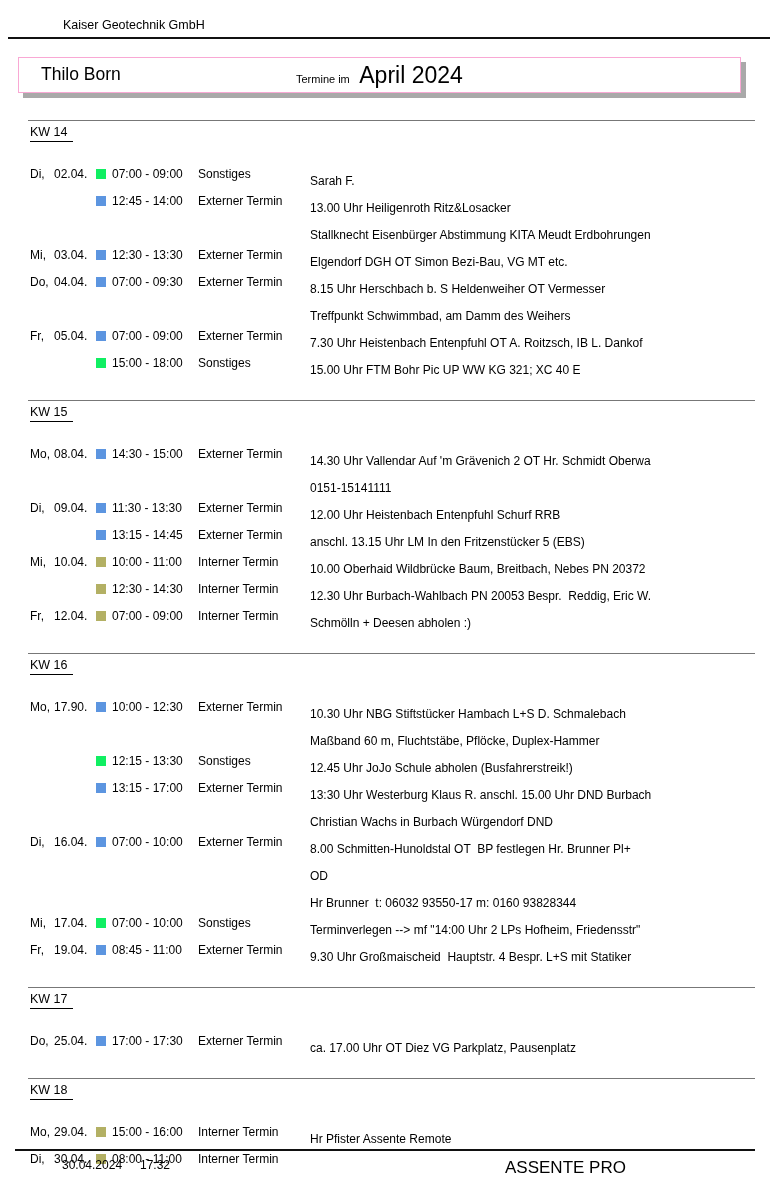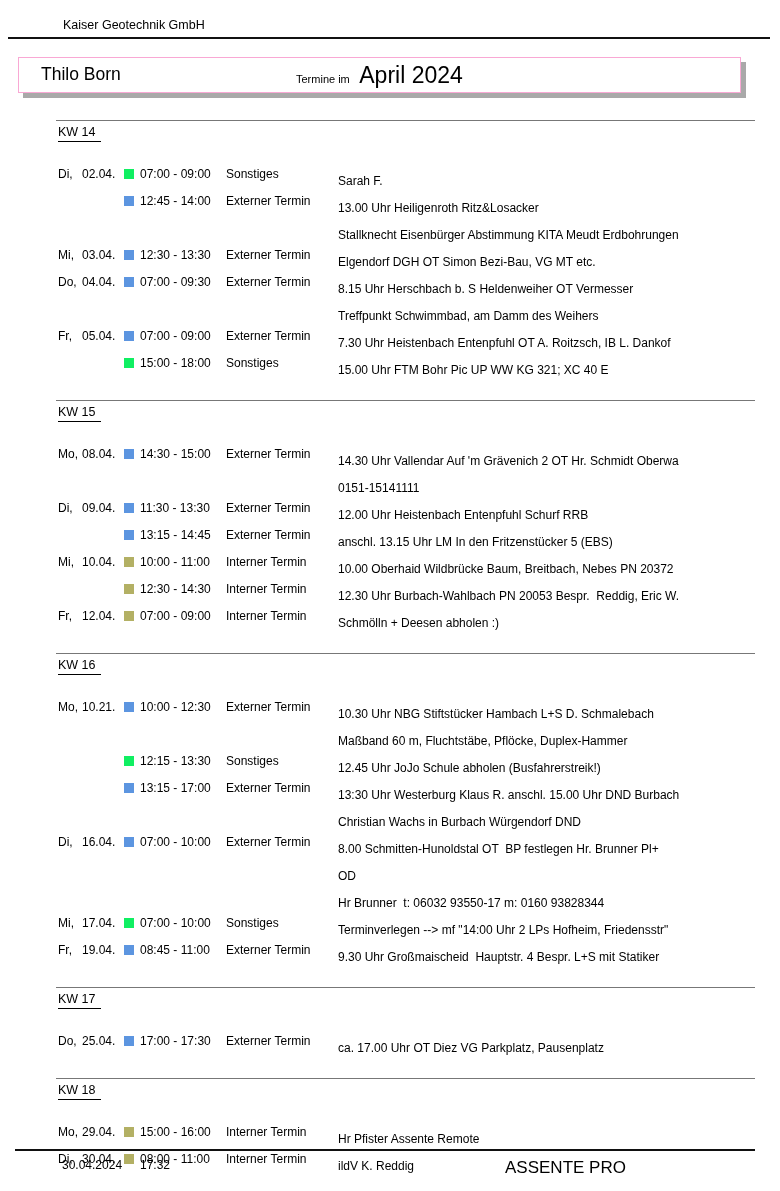--- a/index.html
+++ b/index.html
@@ -16,21 +16,21 @@
     position:absolute;top:57px;left:18px;width:721px;height:34px;
     border:1px solid #f9a8d4;background:#fff;box-shadow:5px 5px 0 0 #a9a9a9;
   }
   .title-inner{position:relative;height:100%;}
   .person{position:absolute;left:22px;top:6px;font-size:17.5px;}
   .title-right{position:absolute;left:277px;top:4px;white-space:nowrap;}
   .title-prefix{font-size:11px;}
   .title-month{font-size:23px;margin-left:5px;}
   
   .sections{position:absolute;top:120px;left:0;right:0;}
-  .section{margin-bottom:20px;padding-left:28px;}
+  .section{margin-bottom:20px;}
   .section-rule{border-top:1px solid #777;margin:0 25px 0 28px;}
   .kw-label{
     display:inline-block;margin:4px 0 0 30px;font-size:12.5px;
     border-bottom:1px solid #000;padding:0 5px 2px 0;
   }
   .rows{margin-top:22px;padding-left:30px;}
   .appt-row{
     display:grid;grid-template-columns:66px 16px 86px 112px 1fr;
     font-size:12px;line-height:20px;align-items:start;
   }
@@ -195,21 +195,21 @@
           </div>
           <div>07:00 - 09:00</div>
           <div>Interner Termin</div>
           <div>
             <div class="desc-line">Schmölln + Deesen abholen :)</div>
           </div>
         </div>
       </div></div>
     <div class="section"><div class="section-rule"></div><div class="kw-label">KW 16</div><div class="rows">
         <div class="appt-row">
-          <div class="day-cell"><span class="day-abbr">Mo,</span><span>10.21.</span></div>
+          <div class="day-cell"><span class="day-abbr">Mo,</span><span>17.90.</span></div>
           <div>
             <div class="cat-square" style="background: rgb(92, 149, 224);"></div>
           </div>
           <div>10:00 - 12:30</div>
           <div>Externer Termin</div>
           <div>
             <div class="desc-line">10.30 Uhr NBG Stiftstücker Hambach L+S D. Schmalebach</div>
             <div class="desc-line">Maßband 60 m, Fluchtstäbe, Pflöcke, Duplex-Hammer</div>
           </div>
         </div>
@@ -297,23 +297,20 @@
             <div class="desc-line">Hr Pfister Assente Remote</div>
           </div>
         </div>
         <div class="appt-row">
           <div class="day-cell"><span class="day-abbr">Di,</span><span>30.04.</span></div>
           <div>
             <div class="cat-square" style="background: rgb(179, 176, 100);"></div>
           </div>
           <div>08:00 - 11:00</div>
           <div>Interner Termin</div>
-          <div>
-            <div class="desc-line">ildV K. Reddig</div>
-          </div>
         </div>
       </div></div>
   </div>
 
 <div class="footer-rule"></div>
 <span class="footer-date">30.04.2024</span>
 <span class="footer-time">17:32</span>
 <span class="footer-app">ASSENTE PRO</span>
 
 </body></html>

